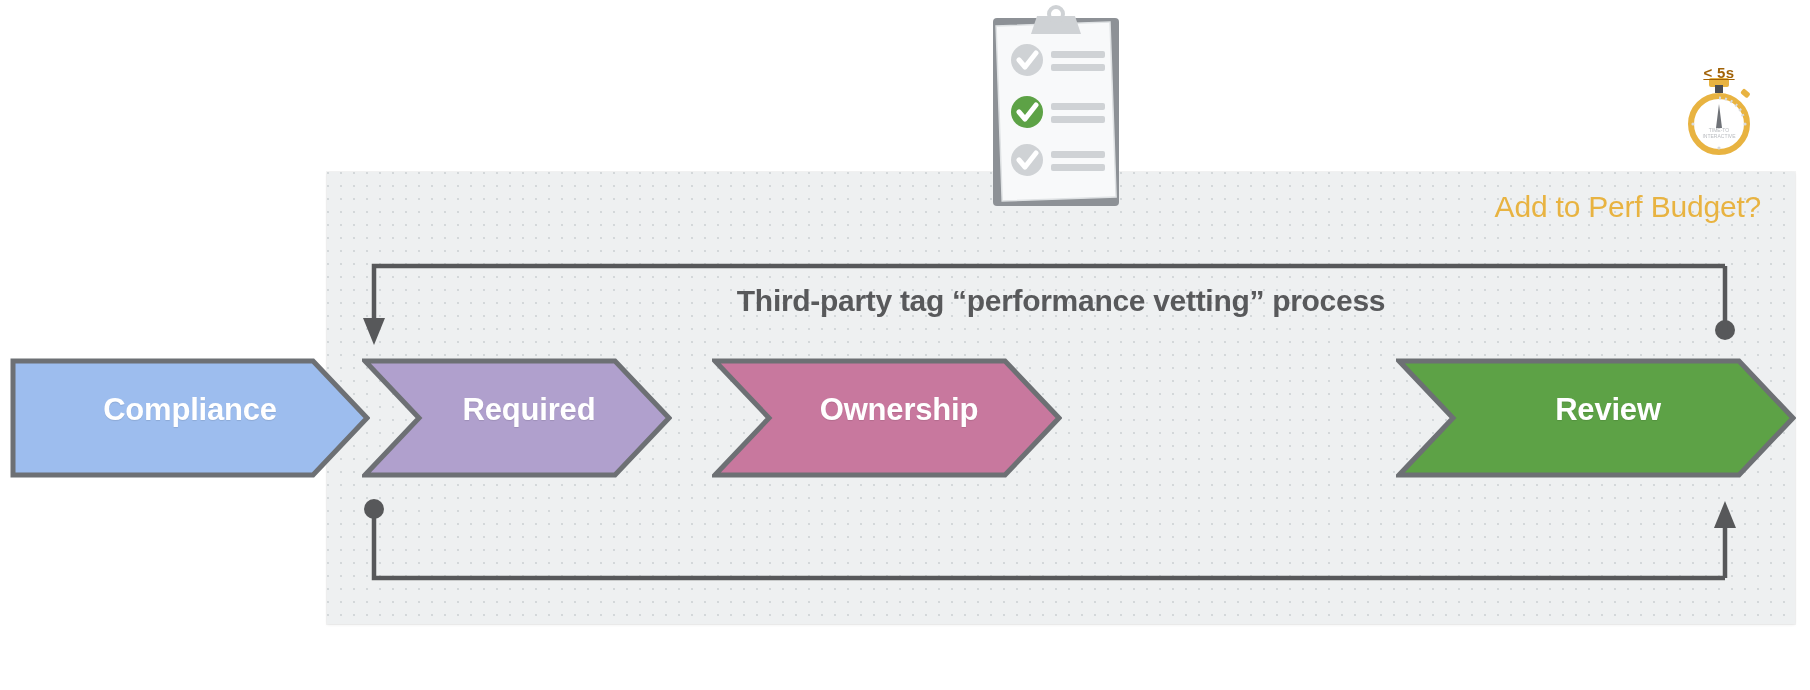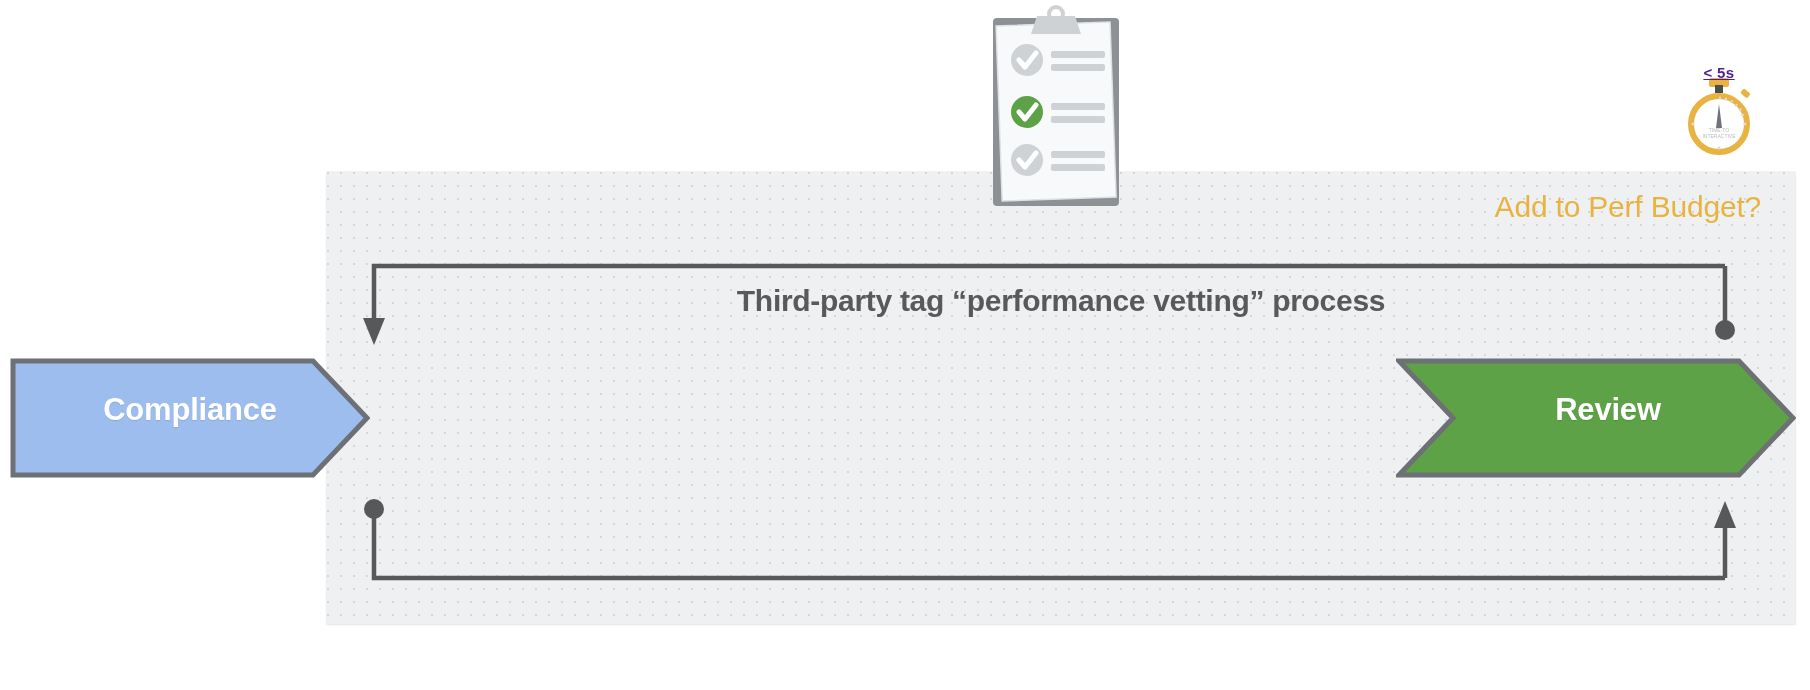--- a/index.html
+++ b/index.html
@@ -120,21 +120,21 @@
     height: 96px;
   }
   #stopwatch-caption {
     position: absolute;
     left: 1671px;
     top: 64px;
     width: 96px;
     text-align: center;
     font-size: 15px;
     font-weight: bold;
-    color: #4c1d95;
+    color: #a16207;
     letter-spacing: 0.4px;
     text-decoration: underline;
   }
 </style>
 </head>
 <body>
 
 <div id="stage">
 
   <div id="panel">
@@ -173,21 +173,33 @@
 
   <div id="chevron-band">
 
     <div class="chev" style="left:10px; width:360px;">
       <svg class="chev-shape" viewBox="0 0 360 120" preserveAspectRatio="none">
         <path d="M 3 3 L 303 3 L 357 60 L 303 117 L 3 117 Z" fill="#9dbdee" stroke="#6d7074" stroke-width="5" stroke-linejoin="miter"></path>
       </svg>
       <span class="chev-label">Compliance</span>
     </div>
 
-
+    <div class="chev has-notch" style="left:362px; width:310px;">
+      <svg class="chev-shape" viewBox="0 0 310 120" preserveAspectRatio="none">
+        <path d="M 3 3 L 253 3 L 307 60 L 253 117 L 3 117 L 57 60 Z" fill="#b0a0cd" stroke="#6d7074" stroke-width="5" stroke-linejoin="miter"></path>
+      </svg>
+      <span class="chev-label">Required</span>
+    </div>
+
+    <div class="chev has-notch" style="left:712px; width:350px;">
+      <svg class="chev-shape" viewBox="0 0 350 120" preserveAspectRatio="none">
+        <path d="M 3 3 L 293 3 L 347 60 L 293 117 L 3 117 L 57 60 Z" fill="#c8789e" stroke="#6d7074" stroke-width="5" stroke-linejoin="miter"></path>
+      </svg>
+      <span class="chev-label">Ownership</span>
+    </div>
 
 
     <div class="chev has-notch" style="left:1396px; width:400px;">
       <svg class="chev-shape" viewBox="0 0 400 120" preserveAspectRatio="none">
         <path d="M 3 3 L 343 3 L 397 60 L 343 117 L 3 117 L 57 60 Z" fill="#5da246" stroke="#6d7074" stroke-width="5" stroke-linejoin="miter"></path>
       </svg>
       <span class="chev-label">Review</span>
     </div>
 
   </div>

